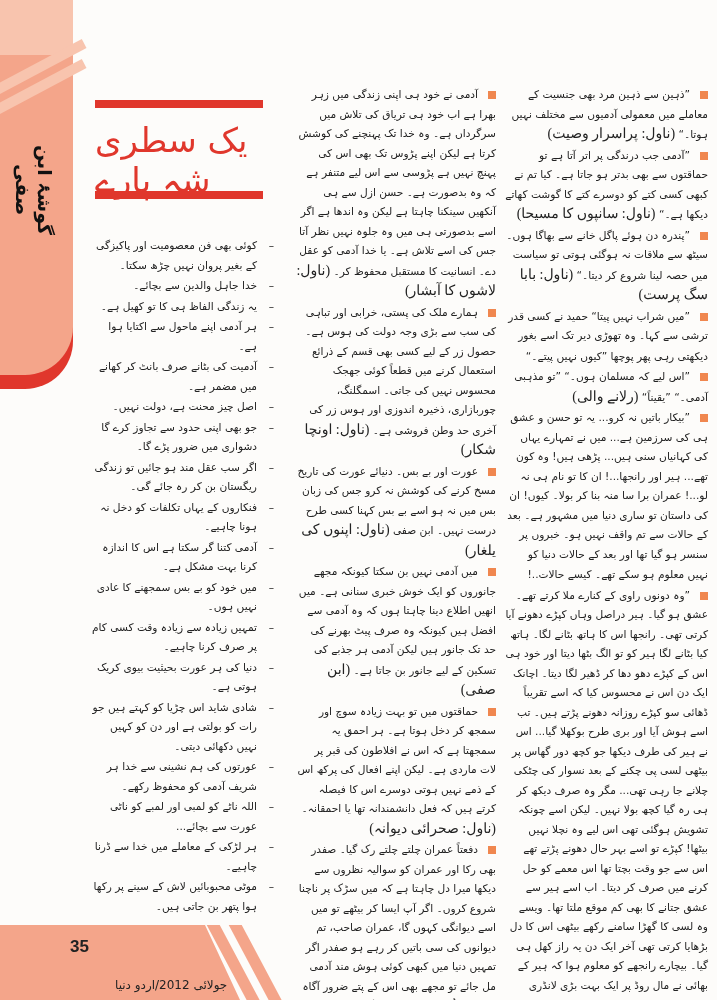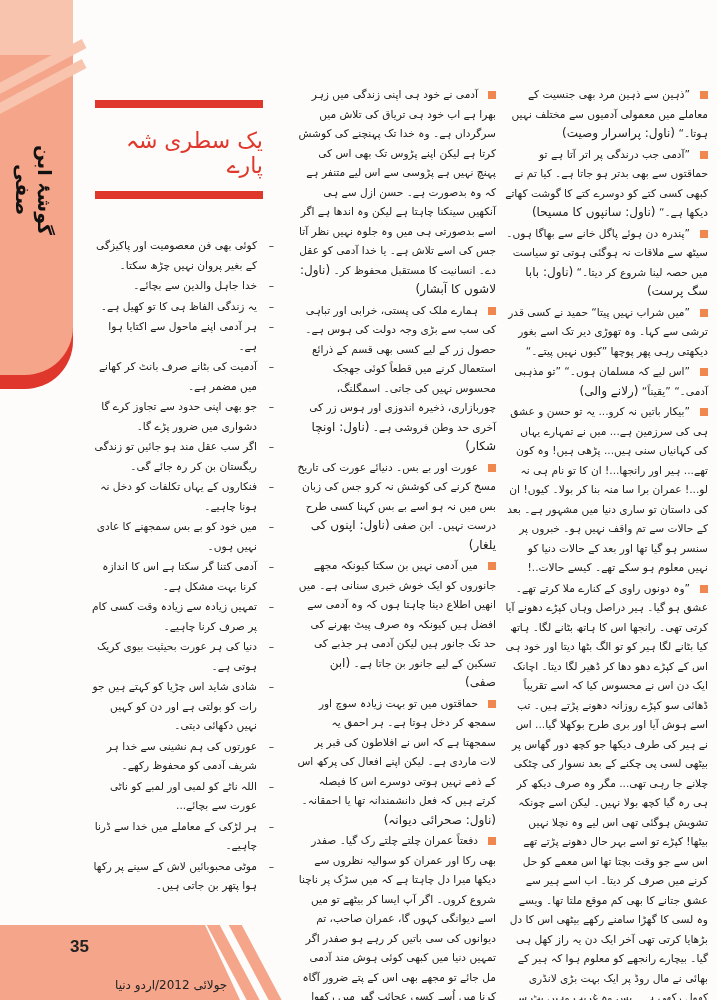--- a/index.html
+++ b/index.html
@@ -6,31 +6,31 @@
   body { width:717px; height:1000px; background:#fdfcfa; position:relative; overflow:hidden;
          font-family:"DejaVu Sans", sans-serif; color:#222; }
   .sidebar { position:absolute; left:0; top:0; width:73px; height:375px; background:#f4a58a;
              border-bottom-right-radius:48px; box-shadow: 0 14px 0 0 #e0372c; z-index:2; }
   .sidebar-top { position:absolute; left:0; top:0; width:73px; height:55px; background:#f8c4ae; }
   .stripe { position:absolute; left:-10px; width:100px; height:10px; background:#f8c4ae; transform:rotate(-28deg); }
   .sidebar-title { position:absolute; left:20px; top:125px; width:36px; height:130px;
                    writing-mode:vertical-rl; font-weight:bold; font-size:19px; color:#111;
                    direction:rtl; text-align:center; }
   .header-bar { position:absolute; left:95px; width:168px; height:8px; background:#e0372c; }
-  .section-title { position:absolute; left:95px; top:128px; width:168px; text-align:right;
-                   color:#e0372c; font-size:22px; direction:rtl; }
+  .section-title { position:absolute; left:95px; top:120px; width:168px; text-align:left;
+                   color:#e0372c; font-size:34px; direction:rtl; }
   .col { position:absolute; direction:rtl; text-align:right; font-size:10.6px; line-height:19.5px; }
   .col p { margin:0 0 1px 0; }
   .col1 { left:88px; top:236px; width:186px; }
   .col2 { left:296px; top:85px; width:200px; }
   .col3 { left:505px; top:85px; width:203px; }
   .col1 .item { position:relative; padding-right:17px; }
   .col1 .item::before { content:"–"; position:absolute; right:0; top:0; }
   .bullet { display:inline-block; width:8px; height:8px; background:#f0874f; margin-left:10px; vertical-align:middle; }
-  .cite { font-size:12px; }
+  .cite { font-size:14px;font-family:Liberation Serif, serif; }
   .footer { position:absolute; left:0; top:925px; width:240px; height:75px; background:#f4a58a;
             clip-path: polygon(0 0, 205px 0, 240px 75px, 0 75px); }
   .fstripe { position:absolute; top:925px; width:13px; height:80px; background:#f4a58a; transform:skewX(28deg); }
   .page-num { position:absolute; left:70px; top:937px; font-weight:bold; font-size:17px; font-family:"Liberation Sans", sans-serif; }
   .issue { position:absolute; left:115px; top:938px; font-size:12px; direction:rtl;margin-top:40px; }
 </style>
 </head>
 <body>
 
 <div class="sidebar">
@@ -43,25 +43,26 @@
 <div class="header-bar" style="top:100px"></div>
 <div class="section-title">یک سطری شہ پارے</div>
 <div class="header-bar" style="top:191px"></div>
 
 <div class="col col1" id="col1">
     <p class="item">کوئی بھی فن معصومیت اور پاکیزگی کے بغیر پروان نہیں چڑھ سکتا۔</p>
     <p class="item">خدا جاہل والدین سے بچائے۔</p>
     <p class="item">یہ زندگی الفاظ ہی کا تو کھیل ہے۔</p>
     <p class="item">ہر آدمی اپنے ماحول سے اکتایا ہوا ہے۔</p>
     <p class="item">آدمیت کی بٹانے صرف بانٹ کر کھانے میں مضمر ہے۔</p>
+    <p class="item">اصل چیز محنت ہے، دولت نہیں۔</p>
     <p class="item">جو بھی اپنی حدود سے تجاوز کرے گا دشواری میں ضرور پڑے گا۔</p>
     <p class="item">اگر سب عقل مند ہو جائیں تو زندگی ریگستان بن کر رہ جائے گی۔</p>
     <p class="item">فنکاروں کے یہاں تکلفات کو دخل نہ ہونا چاہیے۔</p>
+    <p class="item">آدمی کتنا گر سکتا ہے اس کا اندازہ کرنا بہت مشکل ہے۔</p>
     <p class="item">میں خود کو بے بس سمجھنے کا عادی نہیں ہوں۔</p>
-    <p class="item">آدمی کتنا گر سکتا ہے اس کا اندازہ کرنا بہت مشکل ہے۔</p>
     <p class="item">تمہیں زیادہ سے زیادہ وقت کسی کام پر صرف کرنا چاہیے۔</p>
     <p class="item">دنیا کی ہر عورت بحیثیت بیوی کریک ہوتی ہے۔</p>
     <p class="item">شادی شاید اس چڑیا کو کہتے ہیں جو رات کو بولتی ہے اور دن کو کہیں نہیں دکھائی دیتی۔</p>
     <p class="item">عورتوں کی ہم نشینی سے خدا ہر شریف آدمی کو محفوظ رکھے۔</p>
     <p class="item">اللہ ناٹے کو لمبی اور لمبے کو ناٹی عورت سے بچائے...</p>
     <p class="item">ہر لڑکی کے معاملے میں خدا سے ڈرنا چاہیے۔</p>
     <p class="item">موٹی محبوبائیں لاش کے سینے پر رکھا ہوا پتھر بن جاتی ہیں۔</p>
   </div>
 <div class="col col2" id="col2">
     <p><span class="bullet"></span><span>آدمی نے خود ہی اپنی زندگی میں زہر بھرا ہے اب خود ہی تریاق کی تلاش میں سرگرداں ہے۔ وہ خدا تک پہنچنے کی کوشش کرتا ہے لیکن اپنے پڑوس تک بھی اس کی پہنچ نہیں ہے پڑوسی سے اس لیے متنفر ہے کہ وہ بدصورت ہے۔ حسن ازل سے ہی آنکھیں سینکنا چاہتا ہے لیکن وہ اندھا ہے اگر اسے بدصورتی ہی میں وہ جلوہ نہیں نظر آتا جس کی اسے تلاش ہے۔ یا خدا آدمی کو عقل دے۔ انسانیت کا مستقبل محفوظ کر۔</span> <span class="cite">(ناول: لاشوں کا آبشار)</span></p>

